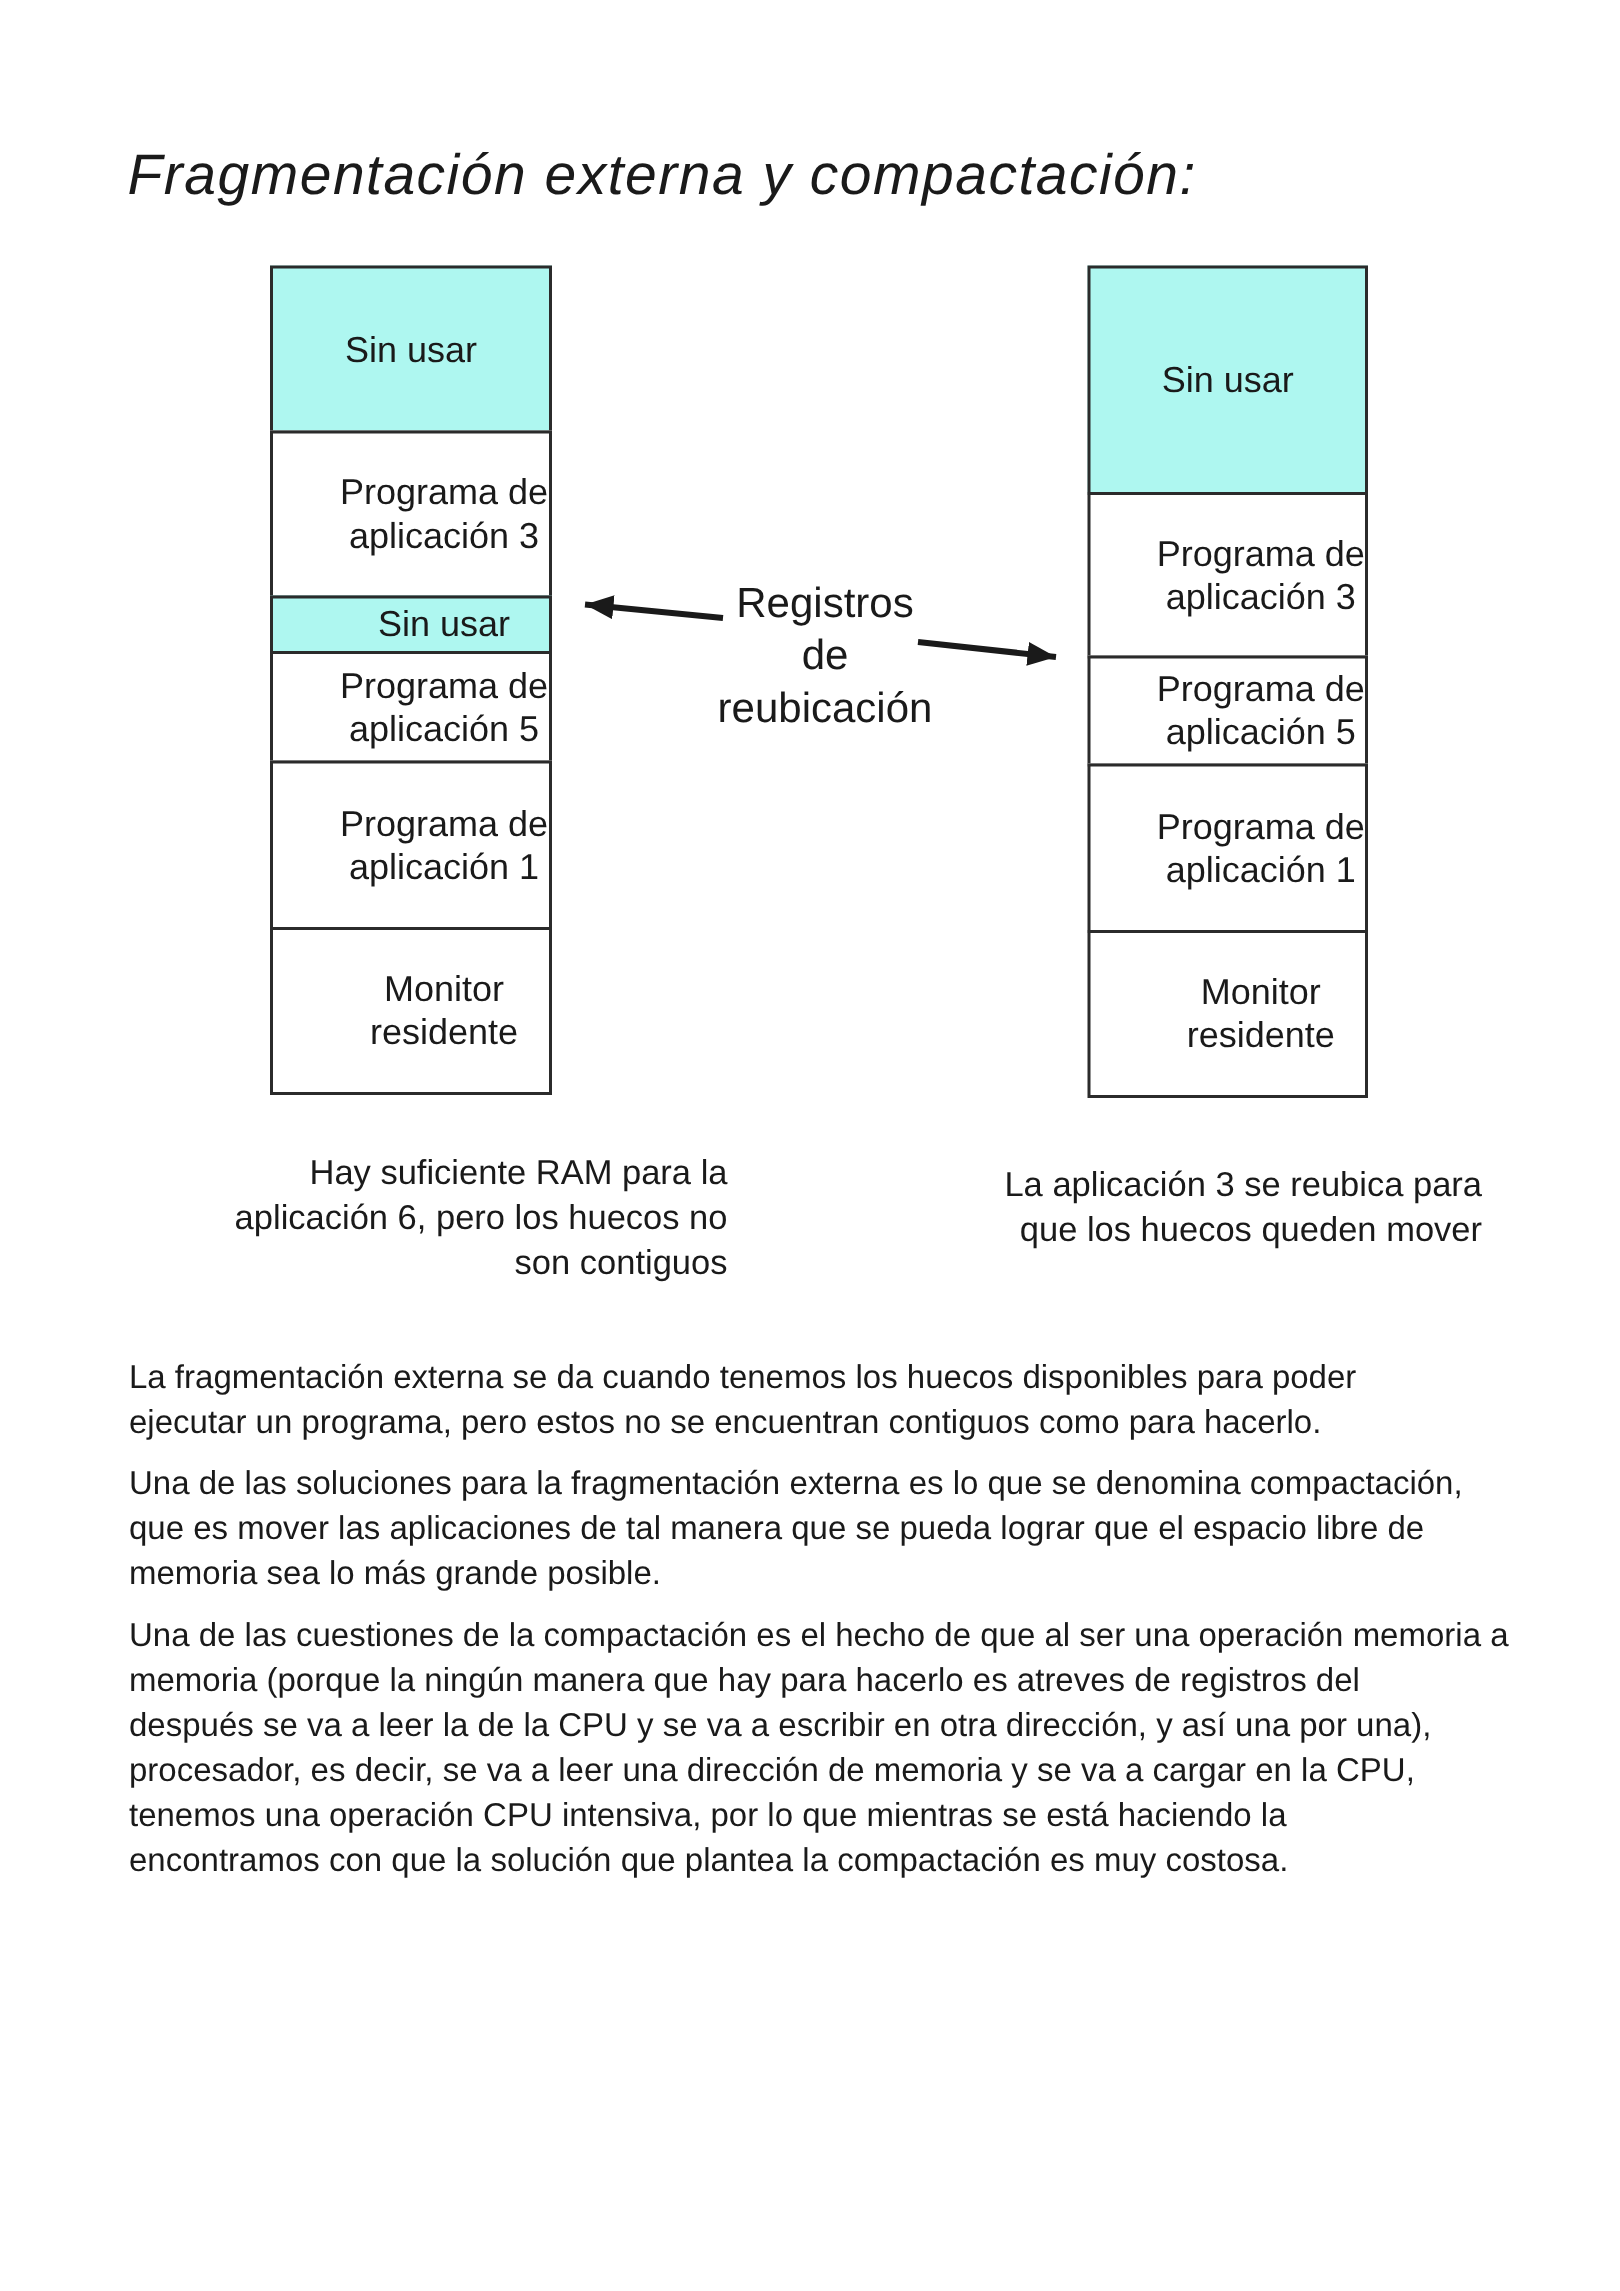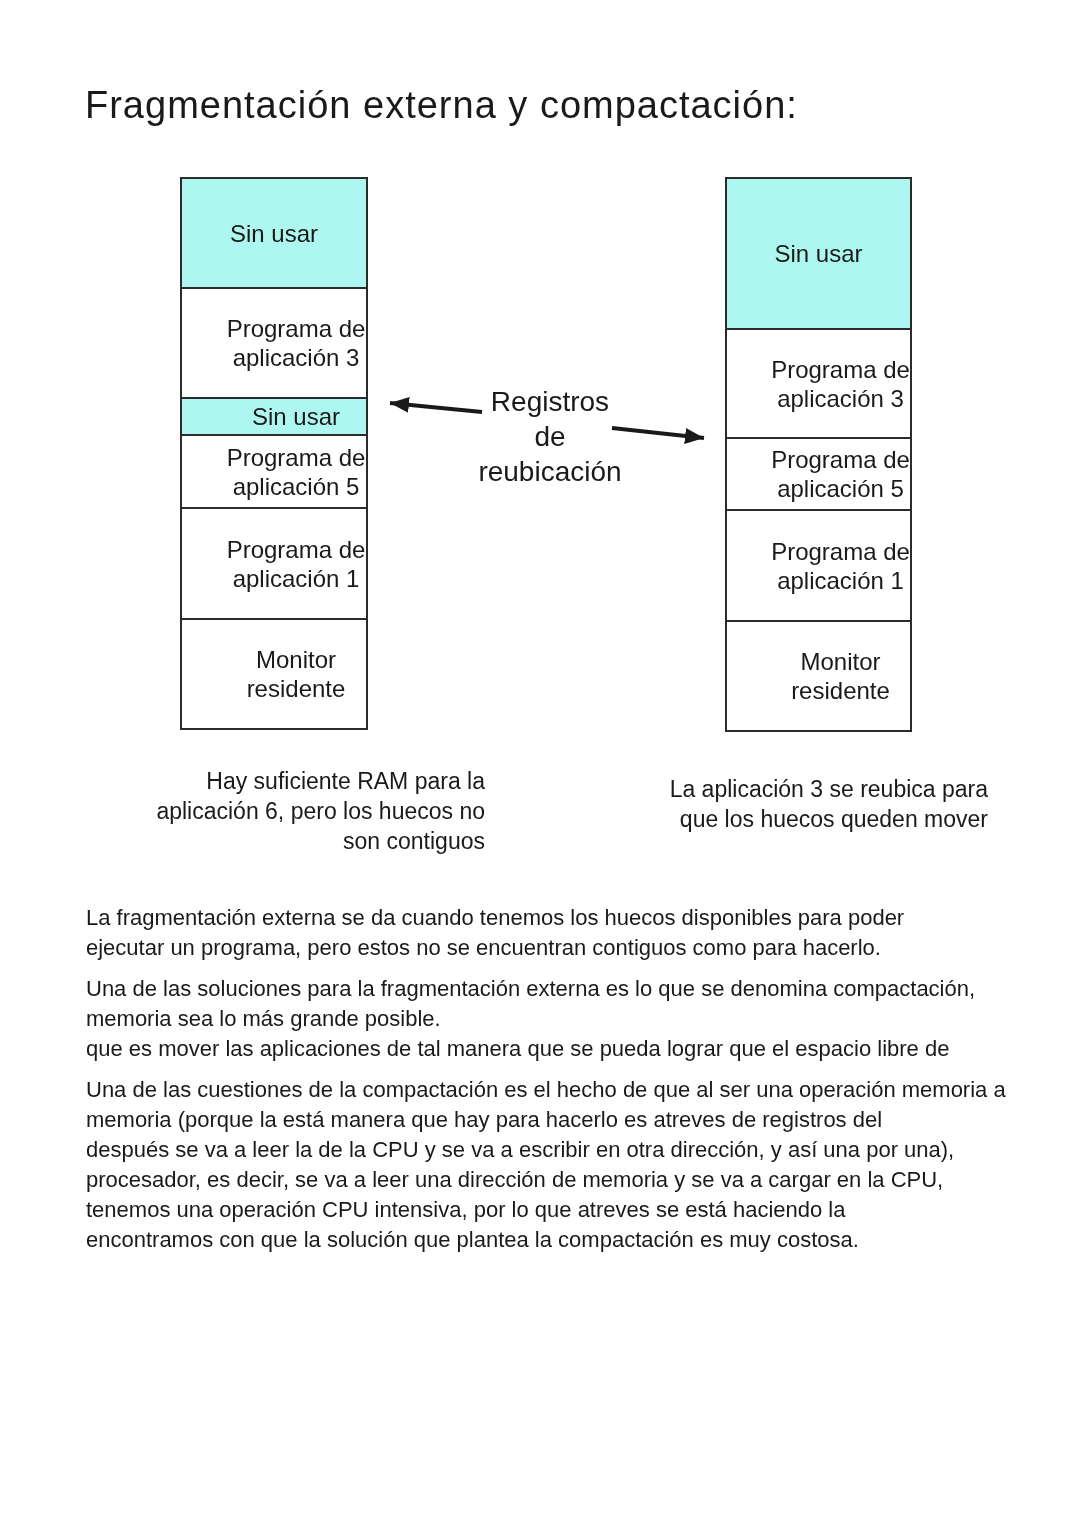--- a/index.html
+++ b/index.html
@@ -1,22 +1,22 @@
 <!DOCTYPE html>
 <html><head>
 <meta charset="utf-8">
 <style>
   html,body{margin:0;padding:0;background:#ffffff;}
   #page{
     position:relative;width:1080px;height:1527px;background:#ffffff;
     font-family:"Liberation Sans", sans-serif;color:#1a1a1a;overflow:hidden;
   }
   .title{
-    position:absolute;left:85px;top:84px;font-size:38px;letter-spacing:1px;
-    font-weight:500;white-space:nowrap;
+    position:absolute;left:85px;top:96px;font-size:38px;letter-spacing:1px;
+    font-weight:500;white-space:nowrap;font-style:italic;
   }
   .memcol{position:absolute;display:flex;flex-direction:column;}
   .block{
     box-sizing:border-box;border:2px solid #2b2b2b;background:#ffffff;
     display:flex;align-items:center;justify-content:center;text-align:center;
     font-size:24px;line-height:29px;white-space:pre-line;
   }
   .block + .block{margin-top:-2px;padding-left:44px;}
   .block.free{background:#aef7f0;}
   .center-label{
@@ -110,26 +110,26 @@
     <div>que los huecos queden mover</div>
   </div>
 
   <div class="bodytext">
     <div class="para">
       <div>La fragmentación externa se da cuando tenemos los huecos disponibles para poder</div>
       <div>ejecutar un programa, pero estos no se encuentran contiguos como para hacerlo.</div>
     </div>
     <div class="para">
       <div>Una de las soluciones para la fragmentación externa es lo que se denomina compactación,</div>
+      <div>que es mover las aplicaciones de tal manera que se pueda lograr que el espacio libre de</div>
       <div>memoria sea lo más grande posible.</div>
-      <div>que es mover las aplicaciones de tal manera que se pueda lograr que el espacio libre de</div>
     </div>
     <div class="para">
       <div>Una de las cuestiones de la compactación es el hecho de que al ser una operación memoria a</div>
-      <div>memoria (porque la está manera que hay para hacerlo es atreves de registros del</div>
+      <div>memoria (porque la ningún manera que hay para hacerlo es atreves de registros del</div>
       <div>después se va a leer la de la CPU y se va a escribir en otra dirección, y así una por una),</div>
       <div>procesador, es decir, se va a leer una dirección de memoria y se va a cargar en la CPU,</div>
-      <div>tenemos una operación CPU intensiva, por lo que atreves se está haciendo la</div>
+      <div>tenemos una operación CPU intensiva, por lo que mientras se está haciendo la</div>
       <div>encontramos con que la solución que plantea la compactación es muy costosa.</div>
     </div>
   </div>
 
 </div>
 
 </body></html>

